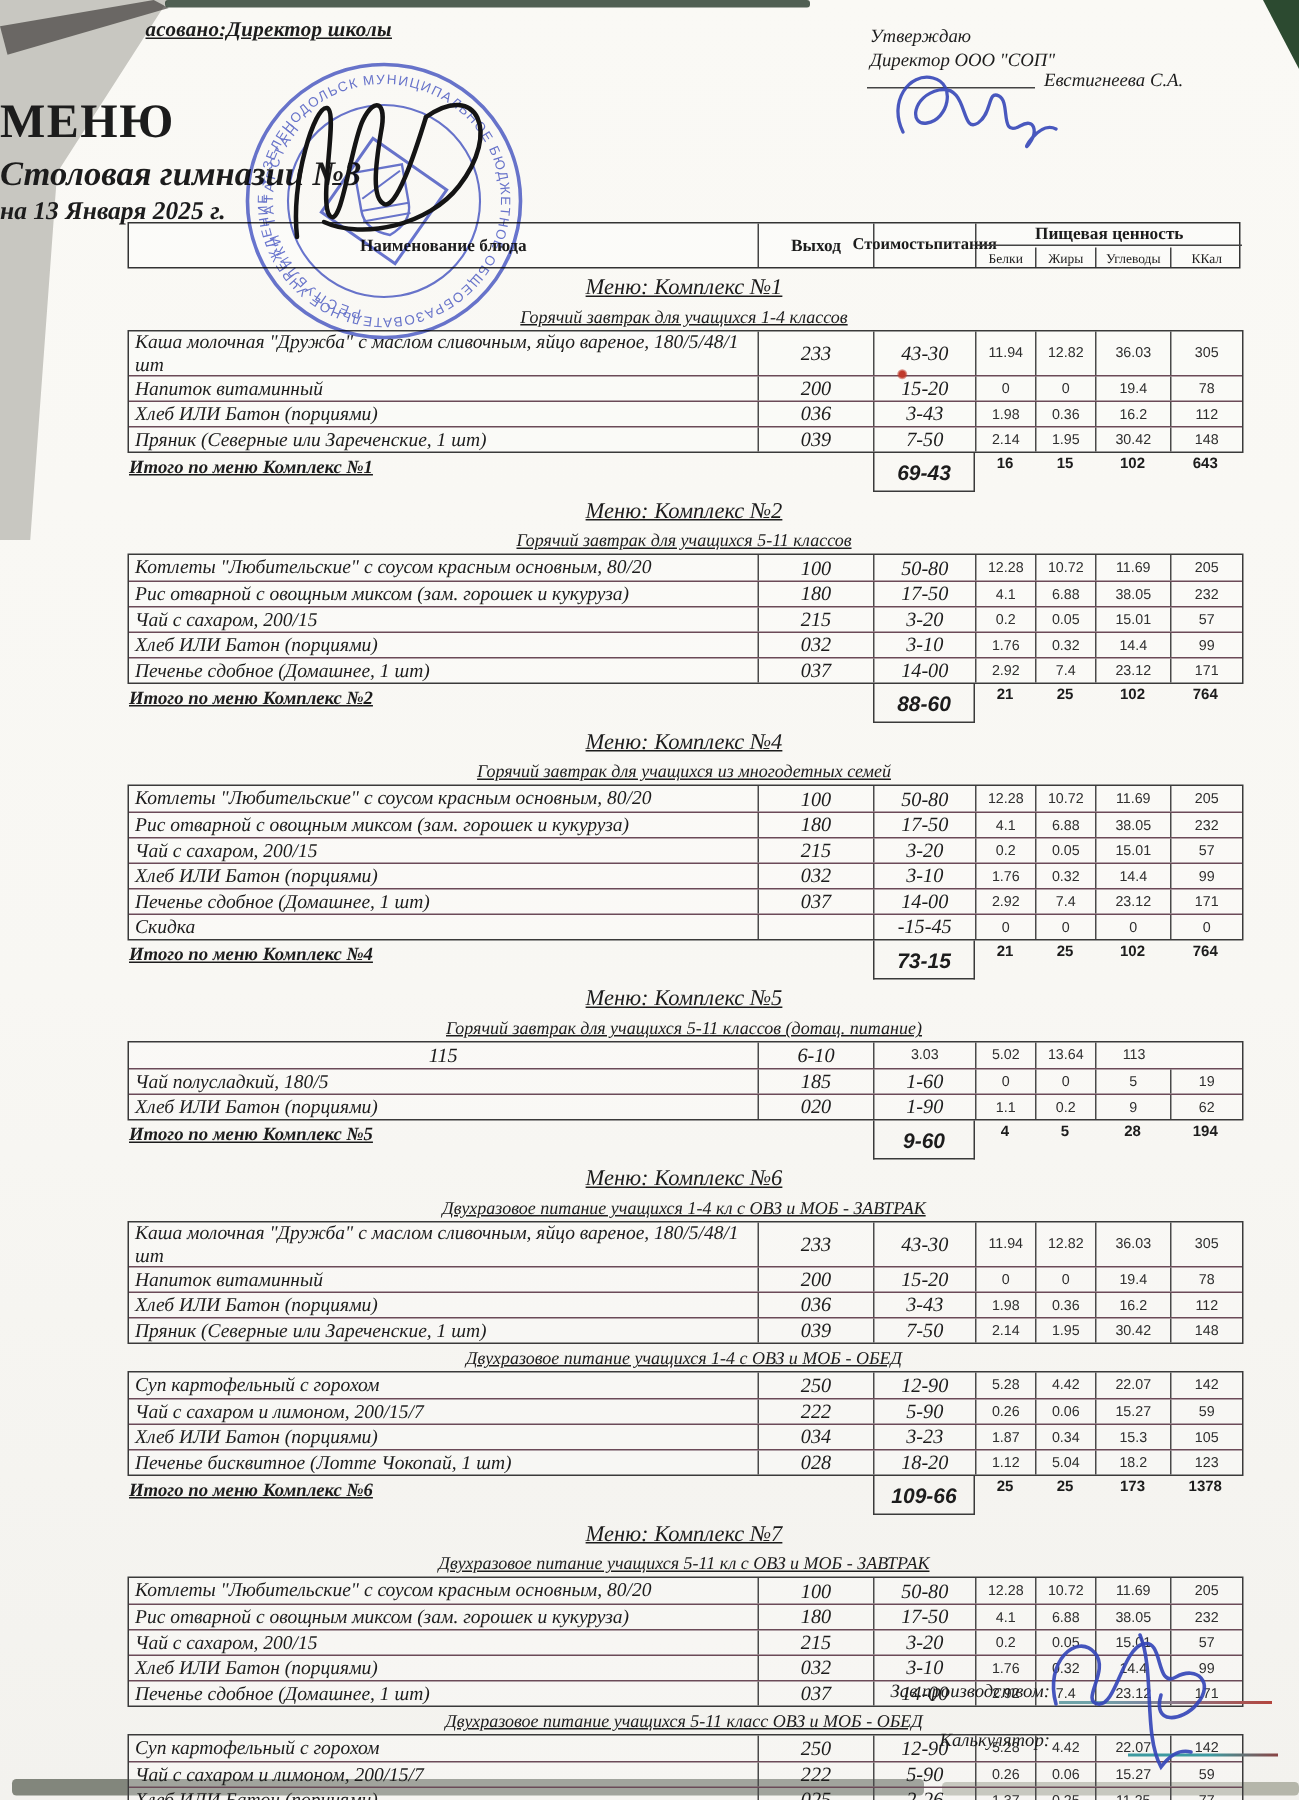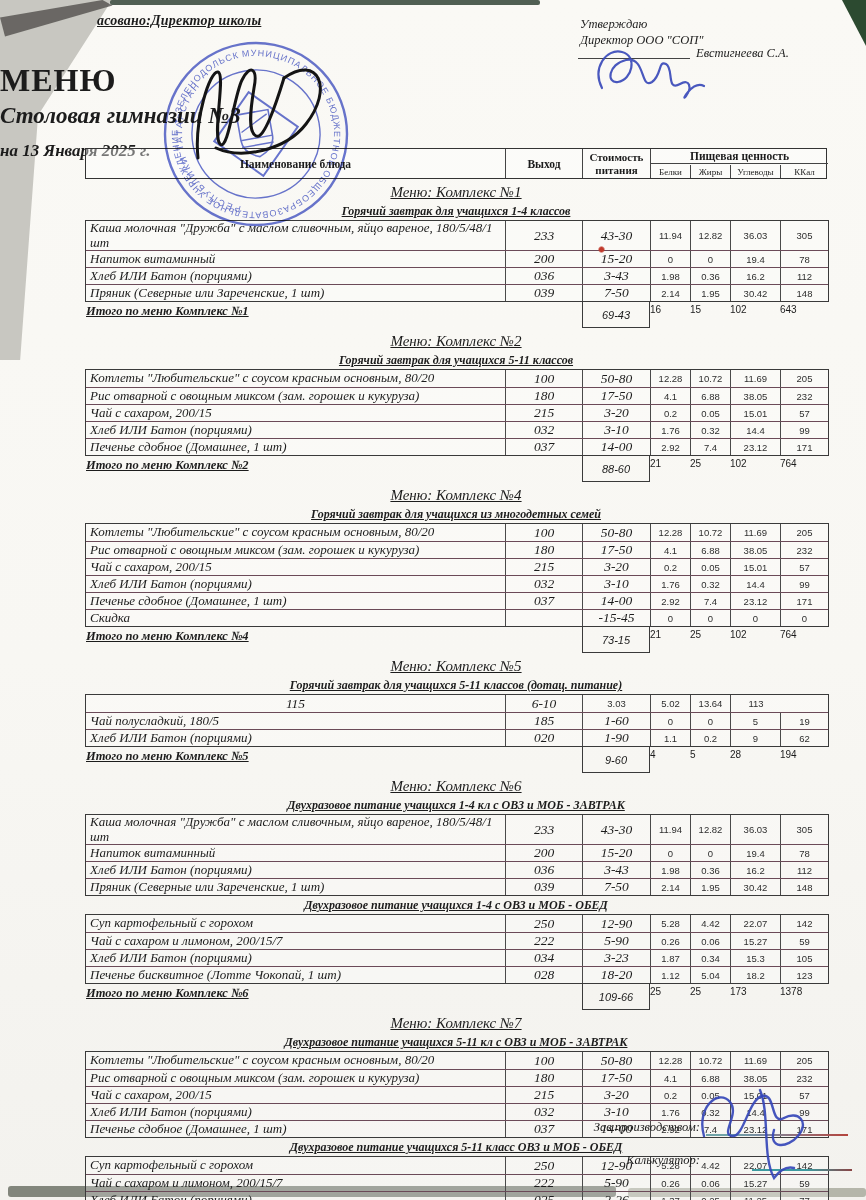--- a/index.html
+++ b/index.html
@@ -23,56 +23,56 @@
   .appr-sign-line{position:absolute;left:578px;top:58px;width:112px;height:1px;background:#444}
   .appr-name{position:absolute;left:696px;top:46px;font-size:12.5px;font-style:italic}
   .sign-top{position:absolute;left:588px;top:40px;z-index:6}
   .sign-stamp{position:absolute;left:168px;top:40px;z-index:6}
   .stamp{position:absolute;left:160px;top:38px;z-index:5;opacity:.85;mix-blend-mode:multiply;transform:rotate(-10deg)}
 
   
   .title-block{position:absolute;left:0;top:62px;width:728px;}
   .title-main{font-size:32px;font-weight:bold;letter-spacing:1px}
   .title-sub{font-size:23px;font-weight:bold;font-style:italic;margin-top:4px}
-  .title-date{font-size:17px;font-weight:bold;font-style:italic;margin-top:12px}
+  .title-date{font-size:17px;font-weight:bold;font-style:italic;margin-top:2px}
 
   
   .grid7{display:grid;grid-template-columns:420px 77px 68px 40px 40px 50px 47px;box-sizing:border-box}
   .content{position:absolute;left:85px;top:148px;width:742px}
 
   .header-table{border:1.5px solid #333;background:rgba(255,255,255,.4)}
   .header-table .hc{border-right:1px solid #444;display:flex;align-items:center;justify-content:center;
                     font-weight:bold;box-sizing:border-box}
   .h-name{grid-row:1/3;font-size:11.5px}
   .h-out{grid-row:1/3;font-size:11.5px}
-  .h-cost{grid-row:1/3;font-size:11px;text-align:left;line-height:1.15;flex-direction:column}
+  .h-cost{grid-row:1/3;font-size:11px;text-align:left;line-height:1.15;flex-direction:row}
   .h-nut{grid-column:4/8;font-size:11.5px;border-right:none!important;border-bottom:1px solid #444;height:15px}
   .h-sub{font-size:9px;height:13px;font-weight:normal!important}
   .h-sub:last-child,.header-table .no-r{border-right:none!important}
 
   .sections{margin-top:2px}
   .sec-title{width:742px;text-align:center;font-size:15px;font-weight:normal;font-style:italic;
              text-decoration:underline;margin:5px 0 3px}
-  .sub-title{width:742px;text-align:center;font-size:12px;font-weight:bold;font-style:italic;
+  .sub-title{width:742px;text-align:center;font-size:12px;font-weight:normal;font-style:italic;
              text-decoration:underline;margin:2px 0 1px}
   .gtable{border:1.4px solid #3a3a3a;width:742px;background:rgba(255,255,255,.25)}
   .trow{display:grid;grid-template-columns:420px 77px 68px 40px 40px 50px 47px;min-height:17px;box-sizing:border-box}
   .trow + .trow{border-top:1px solid #6b4a58}
   .cell{border-right:1px solid #4a4a4a;box-sizing:border-box;display:flex;align-items:center;justify-content:center;
         padding:0 2px;overflow:hidden}
   .cell:last-child{border-right:none}
   .c-name{justify-content:flex-start;font-size:13px;font-style:italic;line-height:1.12;padding-left:4px}
   .c-out,.c-cost{font-size:13.5px;font-style:italic}
   .c-n{font-family:"Liberation Sans",sans-serif;font-size:9.5px;color:#2e2e2e}
 
   .total-row{display:grid;grid-template-columns:420px 77px 68px 40px 40px 50px 47px;min-height:20px;align-items:start}
   .total-label{font-size:12.5px;font-weight:bold;font-style:italic;text-decoration:underline;padding:2px 0 0 1px}
   .cost-box{border:1.4px solid #3a3a3a;border-top:none;height:25px;display:flex;align-items:center;justify-content:center;
-            font-family:"Liberation Sans",sans-serif;font-weight:normal;font-style:italic;font-size:11px}
-  .tn{font-family:"Liberation Sans",sans-serif;font-weight:normal;font-size:10px;text-align:left;padding-top:2px}
+            font-family:"Liberation Sans",sans-serif;font-weight:bold;font-style:italic;font-size:14px}
+  .tn{font-family:"Liberation Sans",sans-serif;font-weight:bold;font-size:10px;text-align:center;padding-top:2px}
 
   .pen-mark{position:absolute;left:598px;top:246px;width:7px;height:7px;border-radius:50%;
             background:radial-gradient(circle,#c0392b 0 40%,rgba(192,57,43,.25) 70%,transparent 75%);z-index:4}
 
   
   .foot-label1{position:absolute;left:560px;top:1120px;width:140px;text-align:right;font-size:12.5px;font-style:italic}
   .foot-line1{position:absolute;left:706px;top:1134px;width:142px;height:1.6px;
               background:linear-gradient(90deg,#6fa3a8 0 18%,#7d8aa0 40%,#b4443c 100%)}
   .foot-label2{position:absolute;left:560px;top:1153px;width:140px;text-align:right;font-size:12.5px;font-style:italic}
   .foot-line2{position:absolute;left:752px;top:1169px;width:100px;height:2px;

